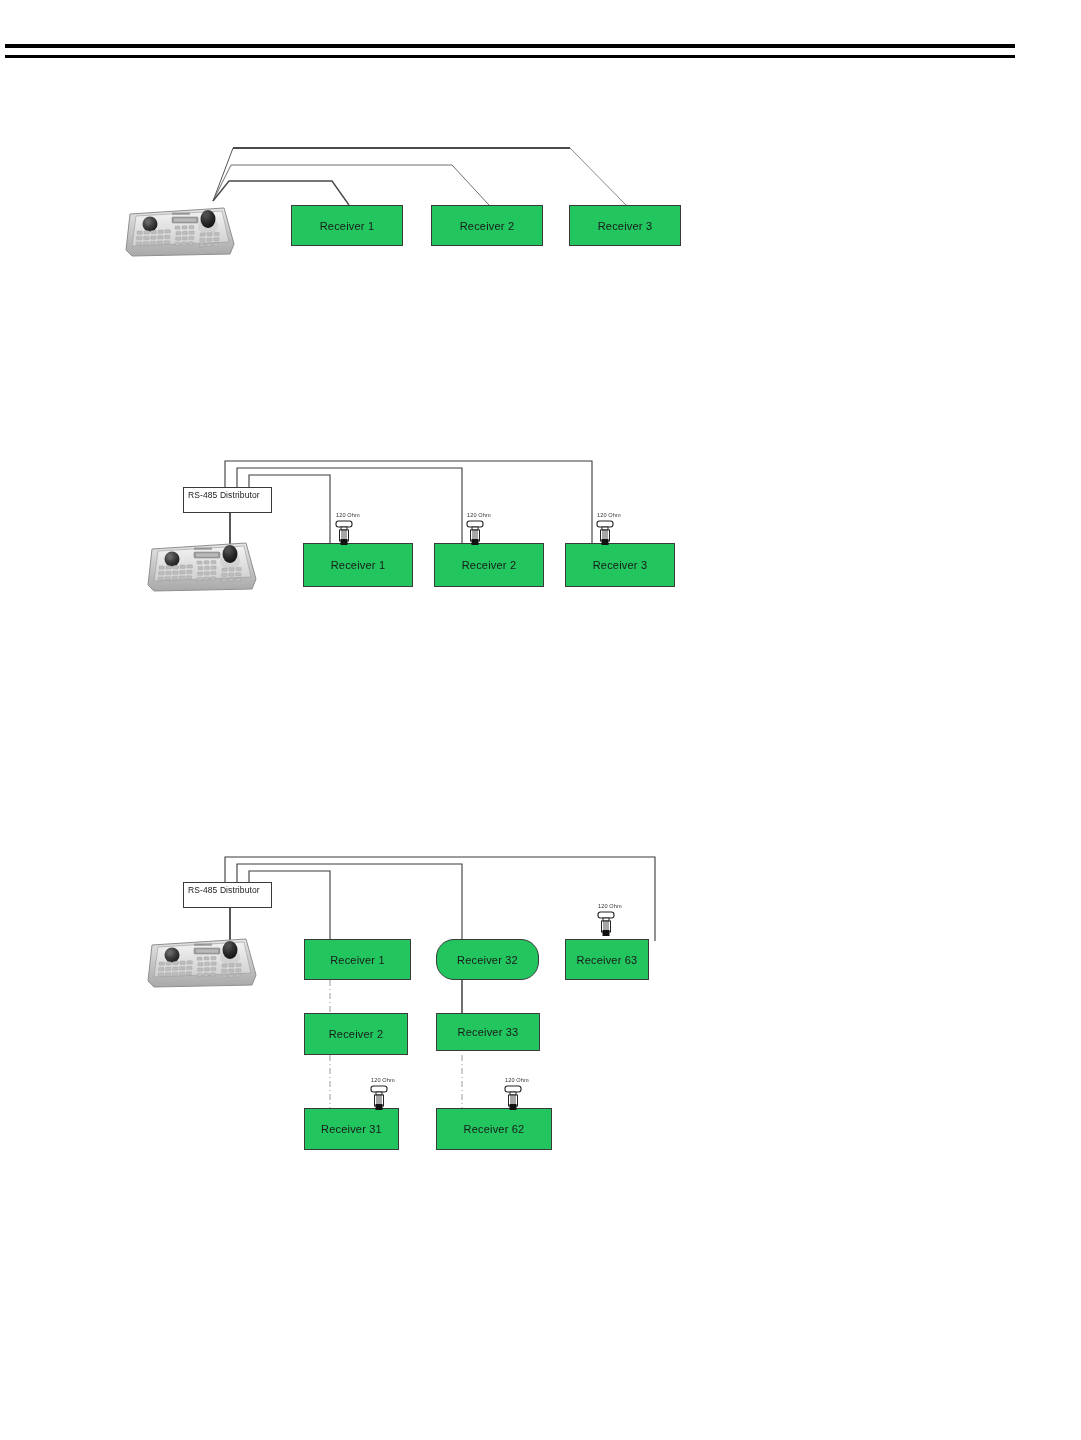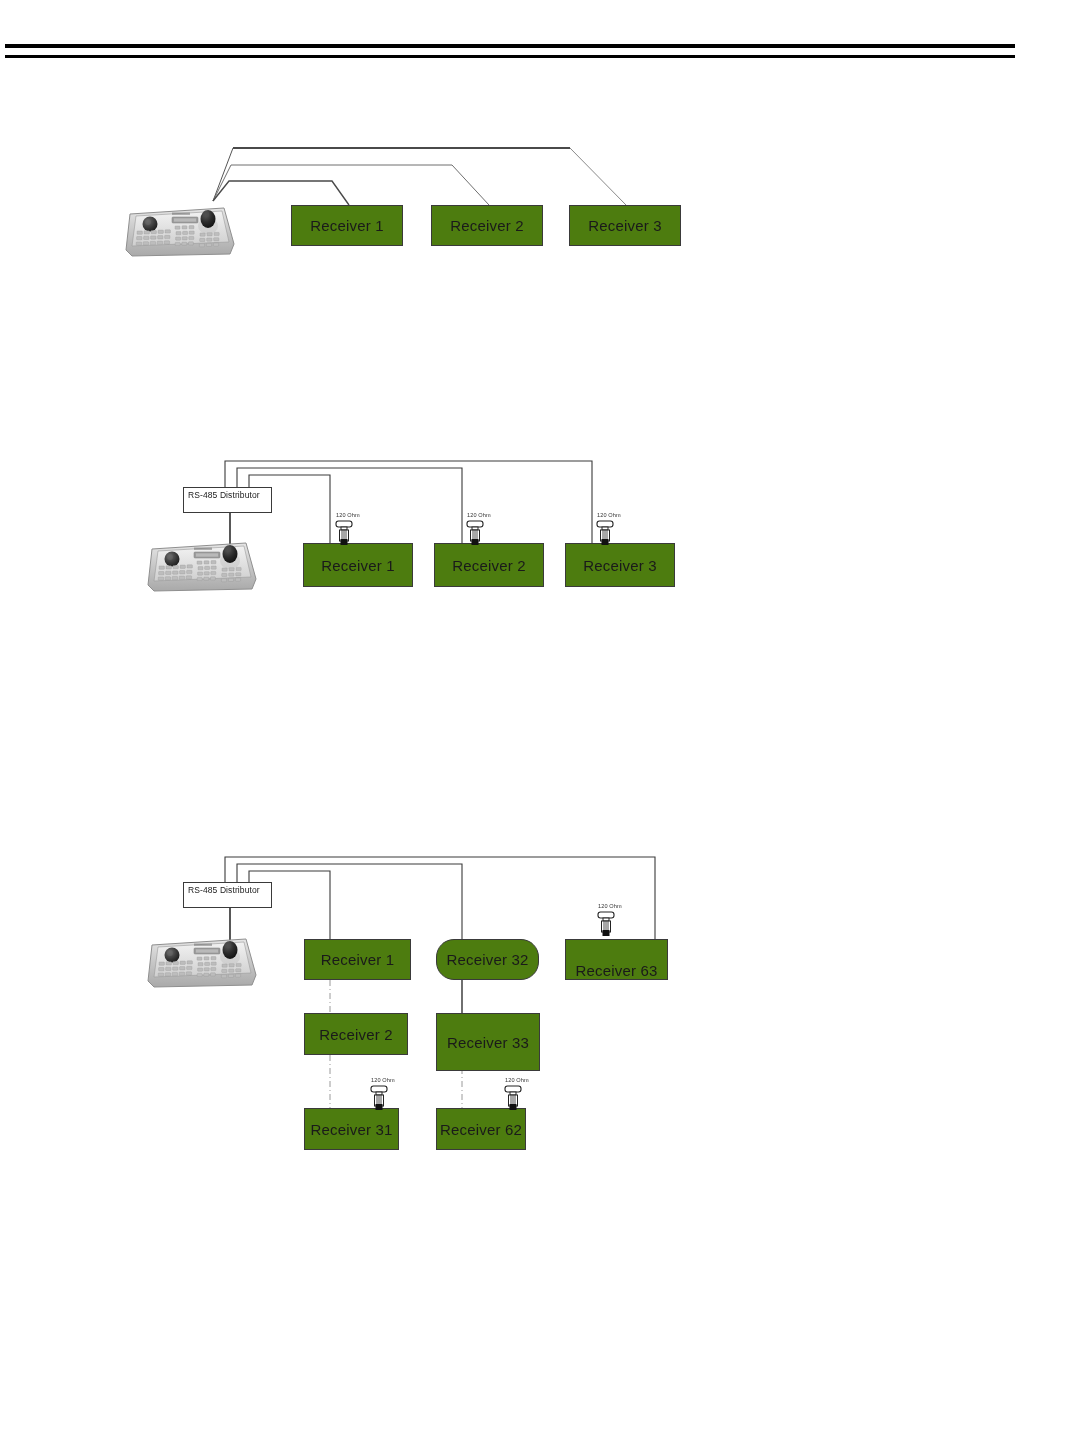--- a/index.html
+++ b/index.html
@@ -44,25 +44,25 @@
     height: 1440px;
     pointer-events: none;
   }
   .diagram svg { display: block; }
 
   
   .node-box {
     position: absolute;
     box-sizing: border-box;
     border: 1px solid #3a3a3a;
-    background: #4d7c0f;
+    background: #22c55e;
     display: flex;
     align-items: center;
     justify-content: center;
-    font-size: 15px;
+    font-size: 11px;
     color: #1a1a1a;
     letter-spacing: .2px;
   }
   .dist-box {
     position: absolute;
     box-sizing: border-box;
     border: 1px solid #3a3a3a;
     background: #ffffff;
     font-size: 8.5px;
     color: #1a1a1a;
@@ -403,35 +403,35 @@
     </g>
   </svg>
 </div>
 
 <div class="node-box" style="left:304px; top:939px; width:107px; height:41px;">
   <span>Receiver 1</span>
 </div>
 <div class="node-box" style="left:436px; top:939px; width:103px; height:41px;border-radius:18px;">
   <span>Receiver 32</span>
 </div>
-<div class="node-box" style="left:565px; top:939px; width:103px; height:41px;align-items:flex-end;">
+<div class="node-box" style="left:565px; top:939px; width:84px; height:41px;">
   <span>Receiver 63</span>
 </div>
 
 <div class="node-box" style="left:304px; top:1013px; width:104px; height:42px;">
   <span>Receiver 2</span>
 </div>
-<div class="node-box" style="left:436px; top:1013px; width:104px; height:58px;">
+<div class="node-box" style="left:436px; top:1013px; width:104px; height:38px;">
   <span>Receiver 33</span>
 </div>
 
 <div class="node-box" style="left:304px; top:1108px; width:95px; height:42px;">
   <span>Receiver 31</span>
 </div>
-<div class="node-box" style="left:436px; top:1108px; width:90px; height:42px;">
+<div class="node-box" style="left:436px; top:1108px; width:116px; height:42px;">
   <span>Receiver 62</span>
 </div>
 
 <div class="term-label" style="left:598px; top:903px;">120 Ohm</div>
 <div class="terminator" style="left:593px; top:910px;">
   <svg viewBox="0 0 26 30" width="26" height="30" xmlns="http://www.w3.org/2000/svg">
     <rect x="5" y="2" width="16" height="6" rx="2.5" fill="#fff" stroke="#222" stroke-width="1.1"></rect>
     <rect x="10" y="8" width="6" height="3" fill="#fff" stroke="#222" stroke-width="1"></rect>
     <rect x="8.5" y="11" width="9" height="11" fill="#fff" stroke="#222" stroke-width="1"></rect>
     <line x1="11" y1="11" x2="11" y2="22" stroke="#222" stroke-width=".8"></line>

